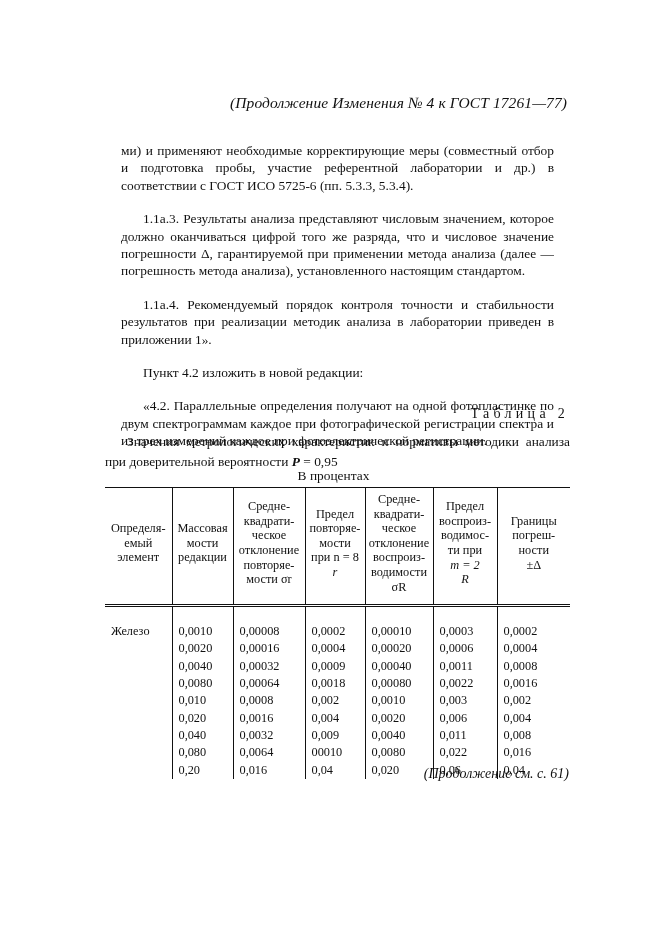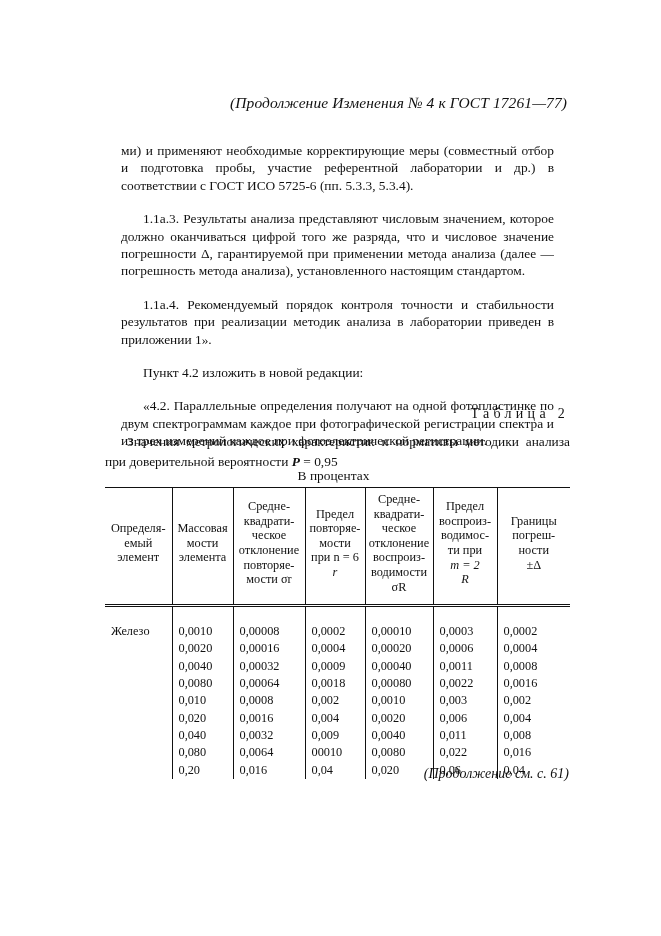--- a/index.html
+++ b/index.html
@@ -83,23 +83,23 @@
         <col style="width:61px">
         <col style="width:72px">
         <col style="width:60px">
         <col style="width:68px">
         <col style="width:64px">
         <col style="width:73px">
     </colgroup>
     <thead>
       <tr id="hdr">
           <th><span>Определя-</span><br><span>емый</span><br><span>элемент</span></th>
-          <th><span>Массовая</span><br><span>мости</span><br><span>элемента</span></th>
+          <th><span>Массовая</span><br><span>мости</span><br><span>редакции</span></th>
           <th><span>Средне-</span><br><span>квадрати-</span><br><span>ческое</span><br><span>отклонение</span><br><span>повторяе-</span><br><span>мости σr</span></th>
-          <th><span>Предел</span><br><span>повторяе-</span><br><span>мости</span><br><span>при n = 6</span><br><span class="sym">r</span></th>
+          <th><span>Предел</span><br><span>повторяе-</span><br><span>мости</span><br><span>при n = 8</span><br><span class="sym">r</span></th>
           <th><span>Средне-</span><br><span>квадрати-</span><br><span>ческое</span><br><span>отклонение</span><br><span>воспроиз-</span><br><span>водимости</span><br><span>σR</span></th>
           <th><span>Предел</span><br><span>воспроиз-</span><br><span>водимос-</span><br><span>ти при</span><br><span class="sym">m = 2</span><br><span class="sym">R</span></th>
           <th><span>Границы</span><br><span>погреш-</span><br><span>ности</span><br><span>±Δ</span></th>
         </tr>
     </thead>
     <tbody id="tbody">
         <tr class="first">
           <td class="el">Железо</td>
           <td>0,0010</td>
           <td>0,00008</td>

